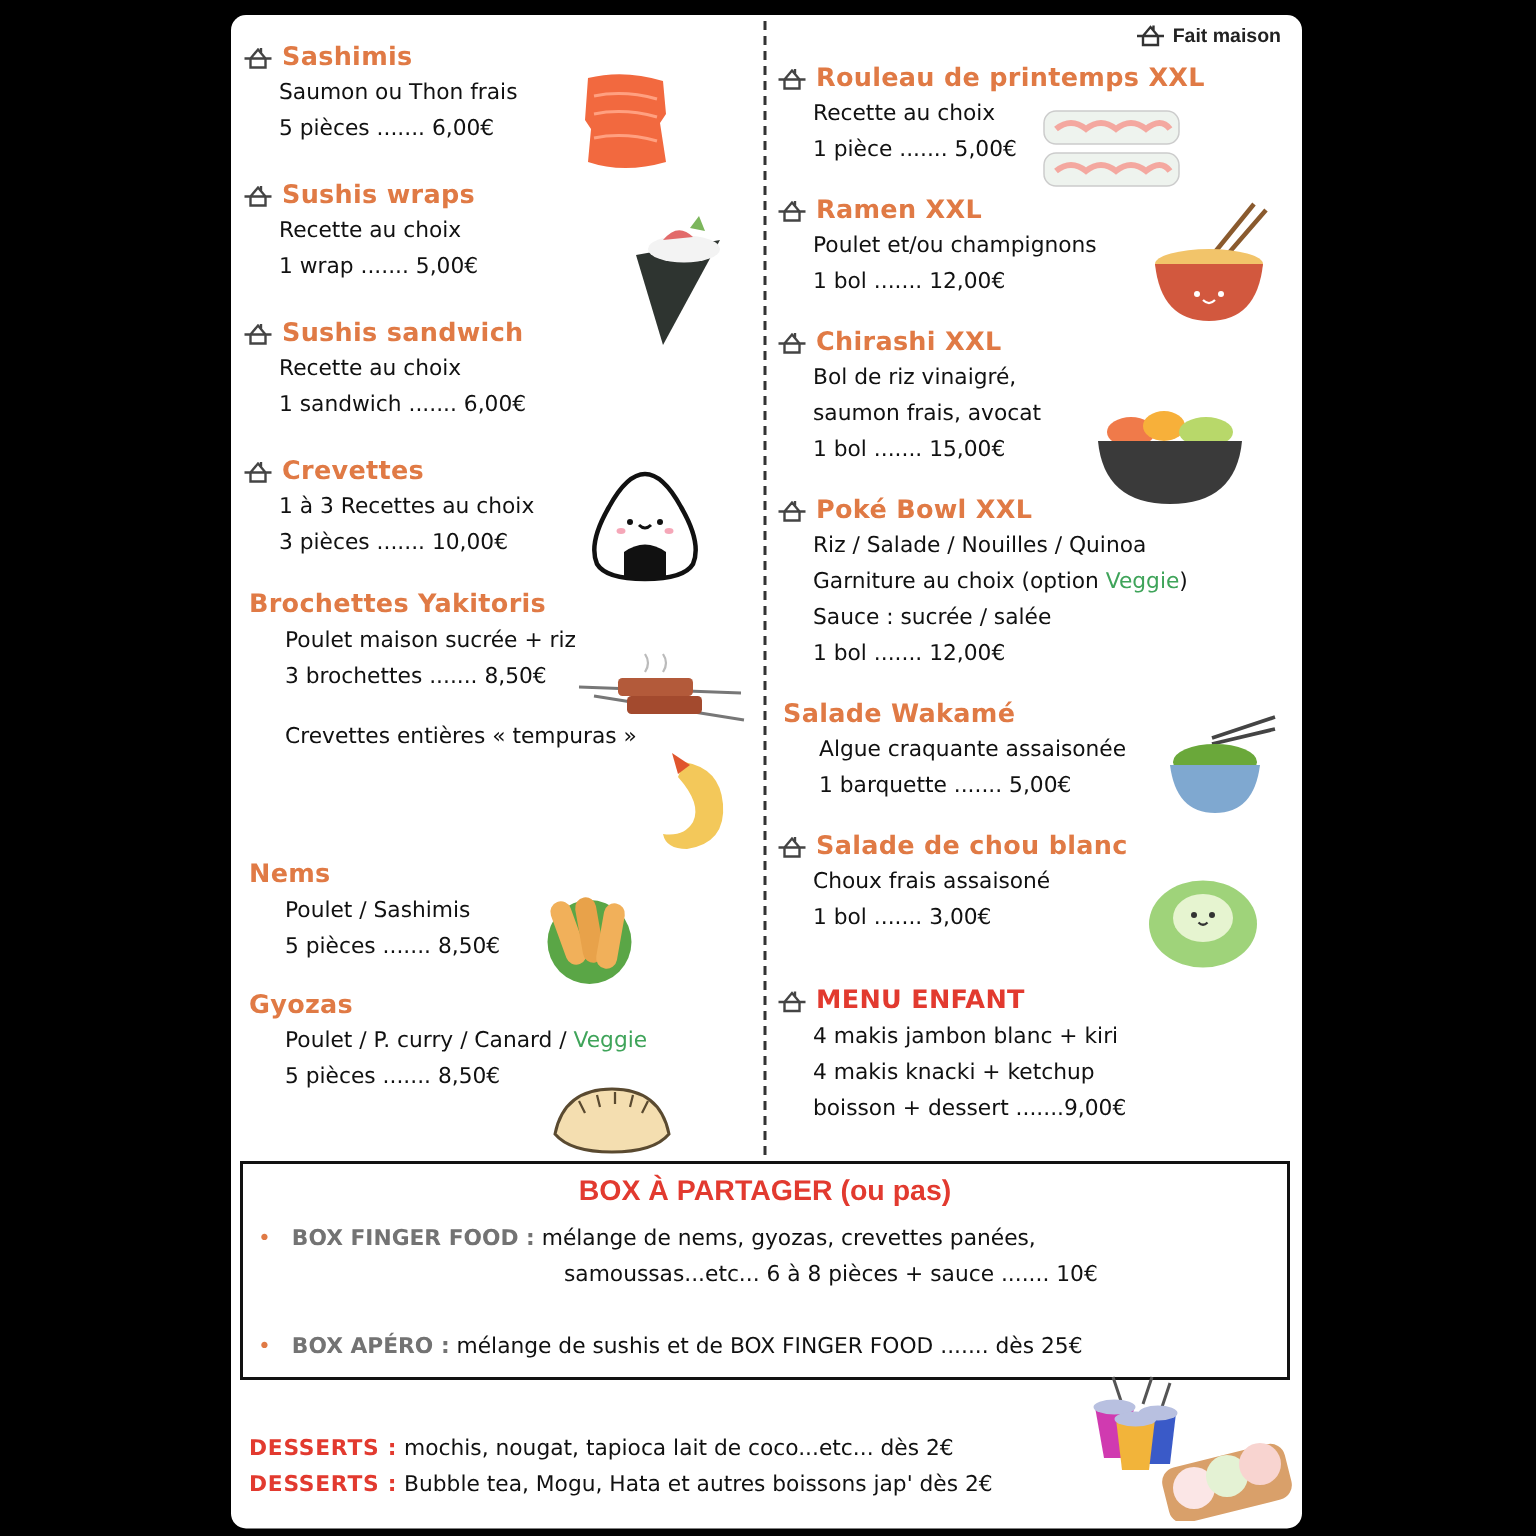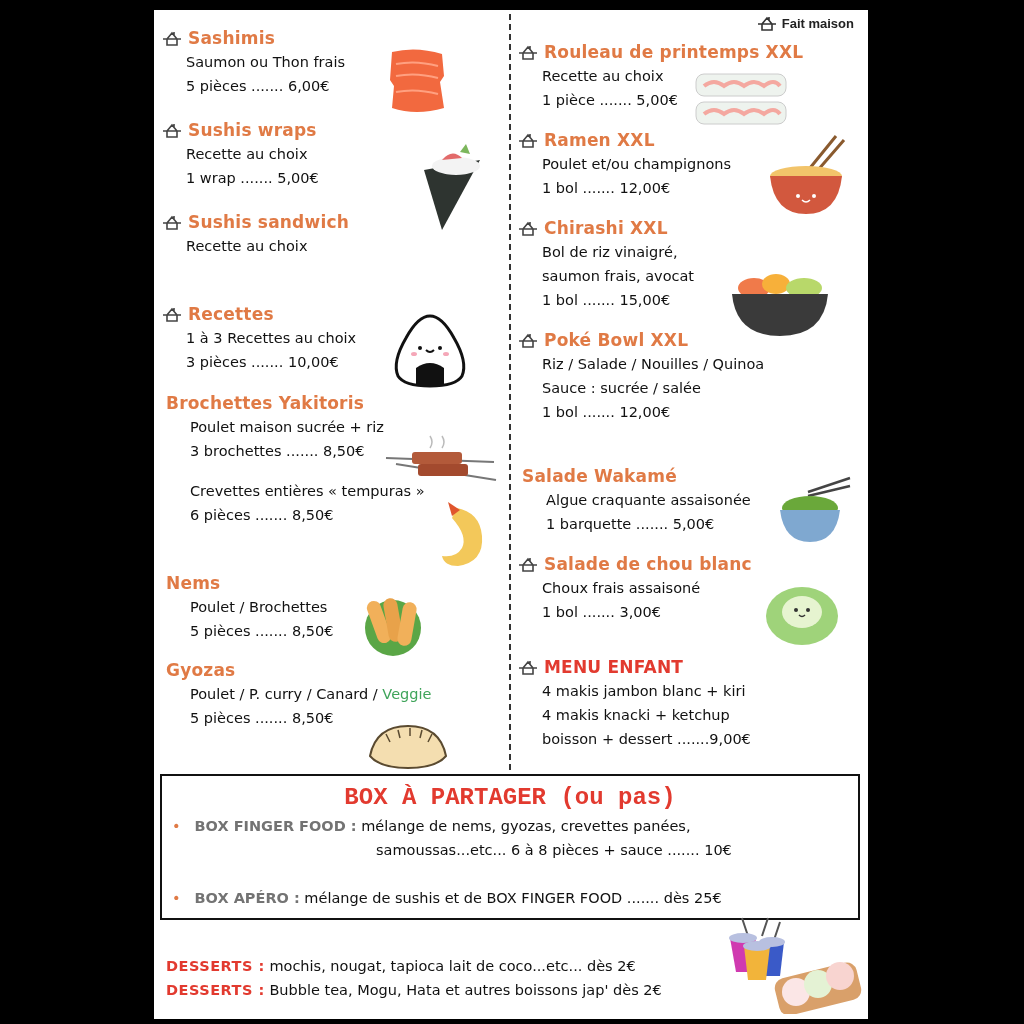--- a/index.html
+++ b/index.html
@@ -1,20 +1,21 @@
 <!DOCTYPE html>
 <html><head>
 <meta charset="utf-8">
 <style>
   * { box-sizing: border-box; margin: 0; padding: 0; }
   html, body { width: 1024px; height: 1024px; background: #000; overflow: hidden; }
   body { position: relative; font-family: "DejaVu Sans", sans-serif; }
   .page {
     position: absolute; left: 154px; top: 10px; width: 714px; height: 1009px;
     background: #ffffff;
+    border-radius: 10px;
   }
   .divider {
     position: absolute; left: 355px; top: 4px; height: 756px; width: 0;
     border-left: 2px dashed #333;
   }
   .fait {
     position: absolute; right: 14px; top: 4px; display: flex; align-items: center; gap: 5px;
     font-family: "Liberation Sans", sans-serif; font-weight: bold; font-size: 13px; color: #222;
   }
   .item { position: absolute; }
@@ -25,21 +26,21 @@
   .title.red { color: #e23a2f; }
   .line { font-size: 14.5px; color: #111; line-height: 24px; white-space: nowrap; font-family: "DejaVu Sans", sans-serif; margin-left: 24px; }
   .veggie { color: #3fa45a; }
   .house { width: 20px; height: 18px; flex: 0 0 auto; }
   .img { position: absolute; }
   .box {
     position: absolute; left: 6px; top: 764px; width: 700px; height: 146px;
     border: 2px solid #111;
   }
   .box-title { position: absolute; top: 8px; width: 100%; text-align: center;
-    font-size: 24px; font-weight: bold; color: #e23a2f; font-family: Liberation Mono, monospace; }
+    font-size: 19px; font-weight: bold; color: #e23a2f; font-family: Liberation Sans, sans-serif; }
   .bullet-row { position: absolute; left: 10px; font-size: 14.5px; white-space: nowrap; color: #111; }
   .bullet-dot { color: #e07a45; margin-right: 14px; }
   .bkey { color: #737373; font-weight: bold; }
   .footer-row { position: absolute; left: 12px; font-size: 14.5px; white-space: nowrap; color: #111; text-align: right; }
   .fkey { color: #e23a2f; font-weight: bold; letter-spacing: 0.5px; }
 </style>
 </head>
 <body>
 
 <div class="page">
@@ -90,28 +91,29 @@
   </div>
 
   <div class="item" style="left:8px;top:200px">
     <div class="title">
         <svg class="house" viewBox="0 0 20 18">
           <path d="M1 10 H19 M5 10 L10 4 L15 10 M5 10 V16 H15 V10 M12 3 V6" stroke="#444" stroke-width="1.6" fill="none"></path>
         </svg>
         <span>Sushis sandwich</span>
       </div>
     <div class="line">Recette au choix</div>
+    <div class="line">1 sandwich ....... 6,00€</div>
   </div>
 
   <div class="item" style="left:8px;top:292px">
     <div class="title">
         <svg class="house" viewBox="0 0 20 18">
           <path d="M1 10 H19 M5 10 L10 4 L15 10 M5 10 V16 H15 V10 M12 3 V6" stroke="#444" stroke-width="1.6" fill="none"></path>
         </svg>
-        <span>Recettes</span>
+        <span>Crevettes</span>
       </div>
     <div class="line">1 à 3 Recettes au choix</div>
     <div class="line">3 pièces ....... 10,00€</div>
   </div>
   <div class="img" style="left:236px;top:302px;width:80px;height:76px;">
     <svg viewBox="0 0 80 76" width="80" height="76">
         <path d="M40 4 Q52 4 64 26 Q78 50 72 64 Q66 74 40 74 Q14 74 8 64 Q2 50 16 26 Q28 4 40 4 Z" fill="#fff" stroke="#111" stroke-width="3"></path>
         <path d="M26 74 L26 56 Q40 46 54 56 L54 74 Z" fill="#111"></path>
         <circle cx="30" cy="36" r="2" fill="#111"></circle>
         <circle cx="50" cy="36" r="2" fill="#111"></circle>
@@ -132,34 +134,33 @@
     <svg viewBox="0 0 116 56" width="116" height="56">
         <path d="M4 26 L112 30 M14 32 L114 48" stroke="#777" stroke-width="2"></path>
         <rect x="30" y="20" width="50" height="12" rx="3" fill="#b35a3a"></rect>
         <rect x="36" y="32" width="50" height="12" rx="3" fill="#a34a2e"></rect>
         <path d="M48 16 Q52 10 48 4 M60 16 Q64 10 60 4" stroke="#bbb" stroke-width="1.5" fill="none"></path>
       </svg>
   </div>
 
   <div class="item" style="left:12px;top:469px">
     <div class="line">Crevettes entières « tempuras »</div>
-    <div class="line">6 pièces ....... 8,50€</div>
   </div>
   <div class="img" style="left:284px;top:490px;width:52px;height:70px;">
     <svg viewBox="0 0 52 70" width="52" height="70">
         <path d="M18 8 Q42 12 44 36 Q46 62 20 66 Q6 66 4 56 Q18 58 24 48 Q30 36 14 18 Z" fill="#f3c85a"></path>
         <path d="M10 2 L22 10 L14 16 Z" fill="#e0552d"></path>
       </svg>
   </div>
 
   <div class="item" style="left:12px;top:561px">
     <div class="title">
         <span>Nems</span>
       </div>
-    <div class="line">Poulet / Brochettes</div>
+    <div class="line">Poulet / Sashimis</div>
     <div class="line">5 pièces ....... 8,50€</div>
   </div>
   <div class="img" style="left:204px;top:580px;width:70px;height:70px;">
     <svg viewBox="0 0 70 70" width="70" height="70">
         <circle cx="35" cy="38" r="28" fill="#5aa646"></circle>
         <rect x="14" y="10" width="14" height="44" rx="7" fill="#f1b05a" transform="rotate(-20 21 32)"></rect>
         <rect x="28" y="8" width="14" height="44" rx="7" fill="#e8a24a" transform="rotate(-10 35 30)"></rect>
         <rect x="42" y="12" width="14" height="44" rx="7" fill="#f1b05a" transform="rotate(10 49 34)"></rect>
       </svg>
   </div>
@@ -239,20 +240,21 @@
   </div>
 
   <div class="item" style="left:364px;top:318px">
     <div class="title">
         <svg class="house" viewBox="0 0 20 18">
           <path d="M1 10 H19 M5 10 L10 4 L15 10 M5 10 V16 H15 V10 M12 3 V6" stroke="#444" stroke-width="1.6" fill="none"></path>
         </svg>
         <span>Poké Bowl XXL</span>
       </div>
     <div class="line">Riz / Salade / Nouilles / Quinoa</div>
+    <div class="line"><span>Garniture au choix (option </span><span class="veggie">Veggie</span><span>)</span></div>
     <div class="line">Sauce : sucrée / salée</div>
     <div class="line">1 bol ....... 12,00€</div>
   </div>
 
   <div class="item" style="left:368px;top:454px">
     <div class="title">
         <span>Salade Wakamé</span>
       </div>
     <div class="line">Algue craquante assaisonée</div>
     <div class="line">1 barquette ....... 5,00€</div>

